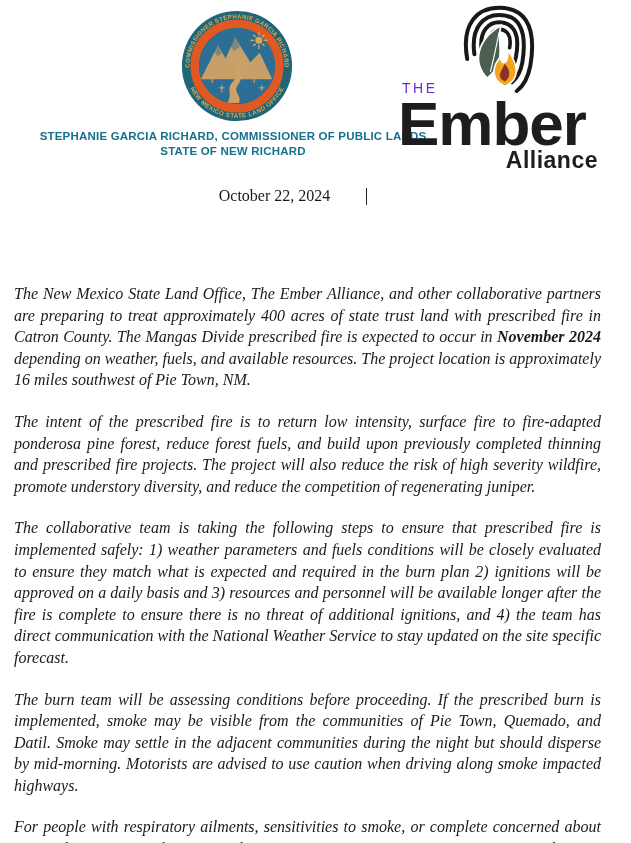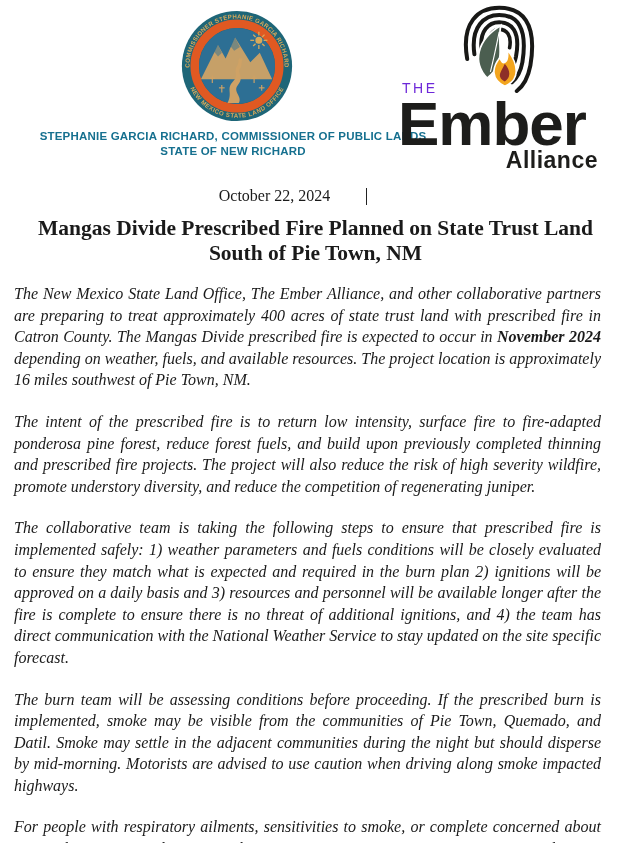--- a/index.html
+++ b/index.html
@@ -115,23 +115,20 @@
       </svg>
       <div class="ember-the">THE</div>
       <div class="ember-name">Ember</div>
       <div class="ember-alliance">Alliance</div>
     </div>
   </div>
 
   <div class="date-line">October 22, 2024</div>
   <div class="caret"></div>
 
-  <div class="doc-title">
-    <span class="inner">Mangas Divide Prescribed Fire Planned on State Trust Land South of Pie Town, NM</span>
-  </div>
 
   <div class="body-text">
 
     <p><span>The New Mexico State Land Office, The Ember Alliance, and other collaborative partners are preparing to treat approximately 400 acres of state trust land with prescribed fire in Catron County. The Mangas Divide prescribed fire is expected to occur in </span><span class="bold-run">November 2024</span><span> depending on weather, fuels, and available resources.  The project location is approximately 16 miles southwest of Pie Town, NM.</span></p>
 
     <p>The intent of the prescribed fire is to return low intensity, surface fire to fire-adapted ponderosa pine forest, reduce forest fuels, and build upon previously completed thinning and prescribed fire projects. The project will also reduce the risk of high severity wildfire, promote understory diversity, and reduce the competition of regenerating juniper.</p>
 
     <p>The collaborative team is taking the following steps to ensure that prescribed fire is implemented safely: 1) weather parameters and fuels conditions will be closely evaluated to ensure they match what is expected and required in the burn plan 2) ignitions will be approved on a daily basis and 3) resources and personnel will be available longer after the fire is complete to ensure there is no threat of additional ignitions, and 4) the team has direct communication with the National Weather Service to stay updated on the site specific forecast.</p>
 
     <p>The burn team will be assessing conditions before proceeding. If the prescribed burn is implemented, smoke may be visible from the communities of Pie Town, Quemado, and Datil. Smoke may settle in the adjacent communities during the night but should disperse by mid-morning. Motorists are advised to use caution when driving along smoke impacted highways.</p>

